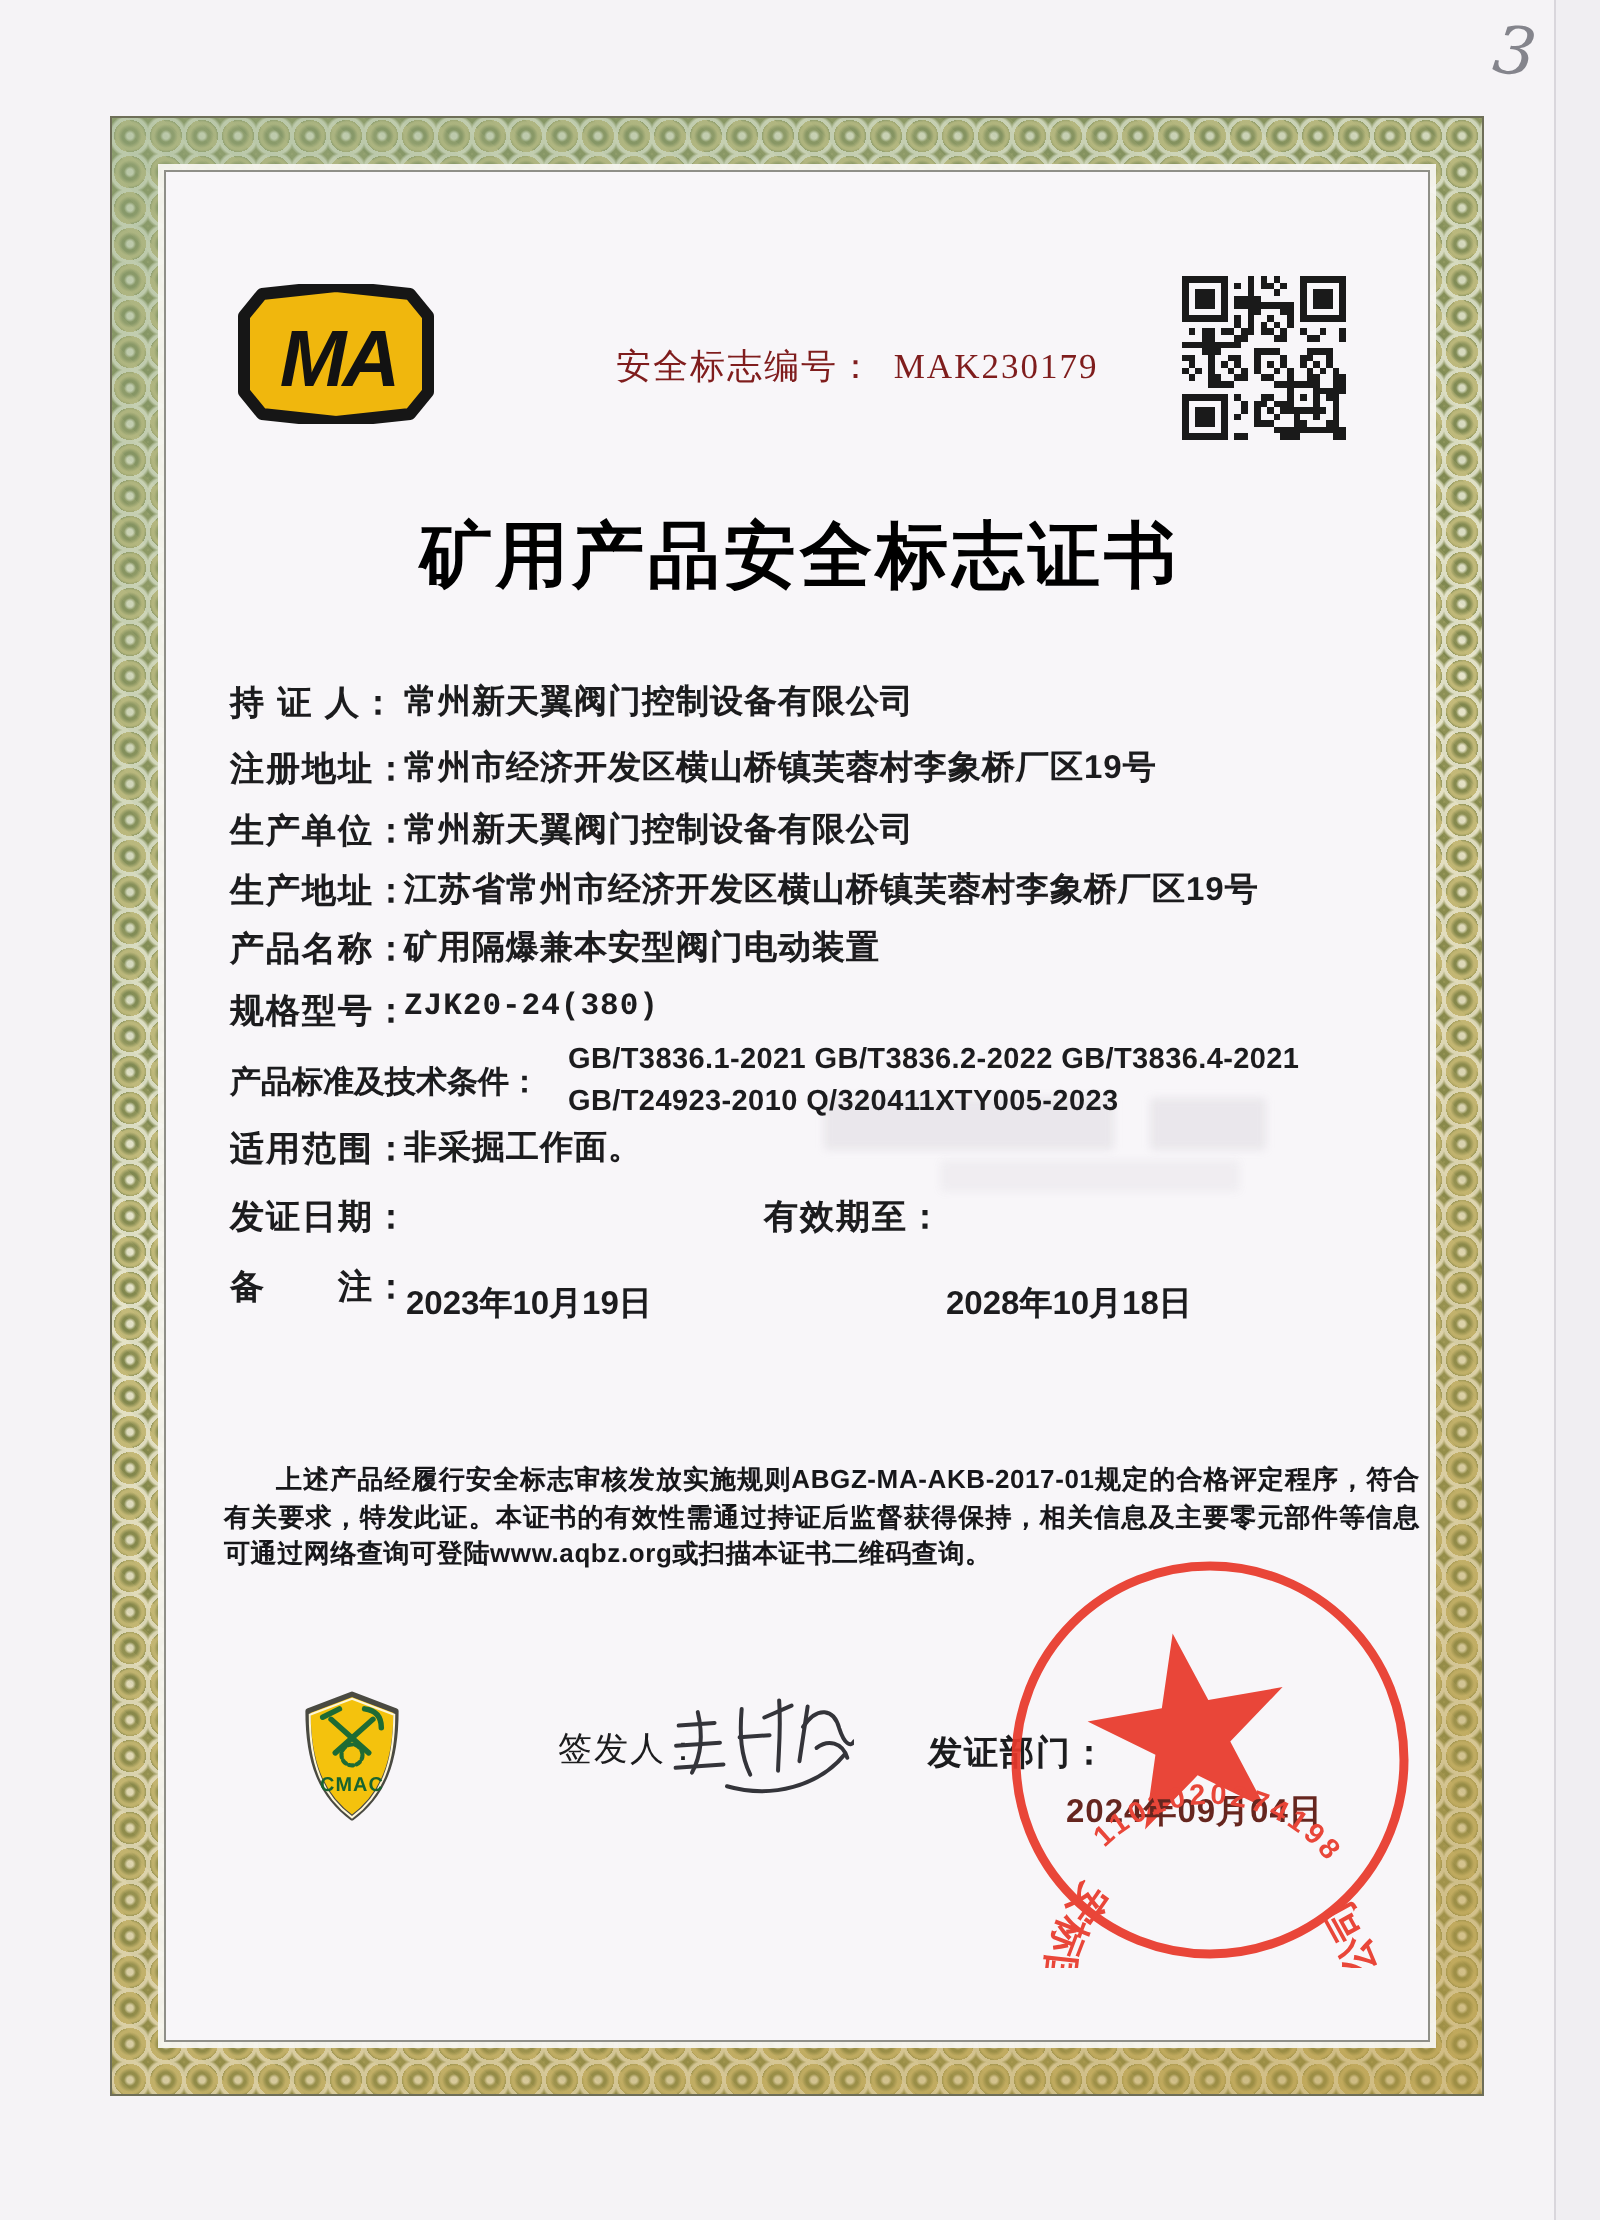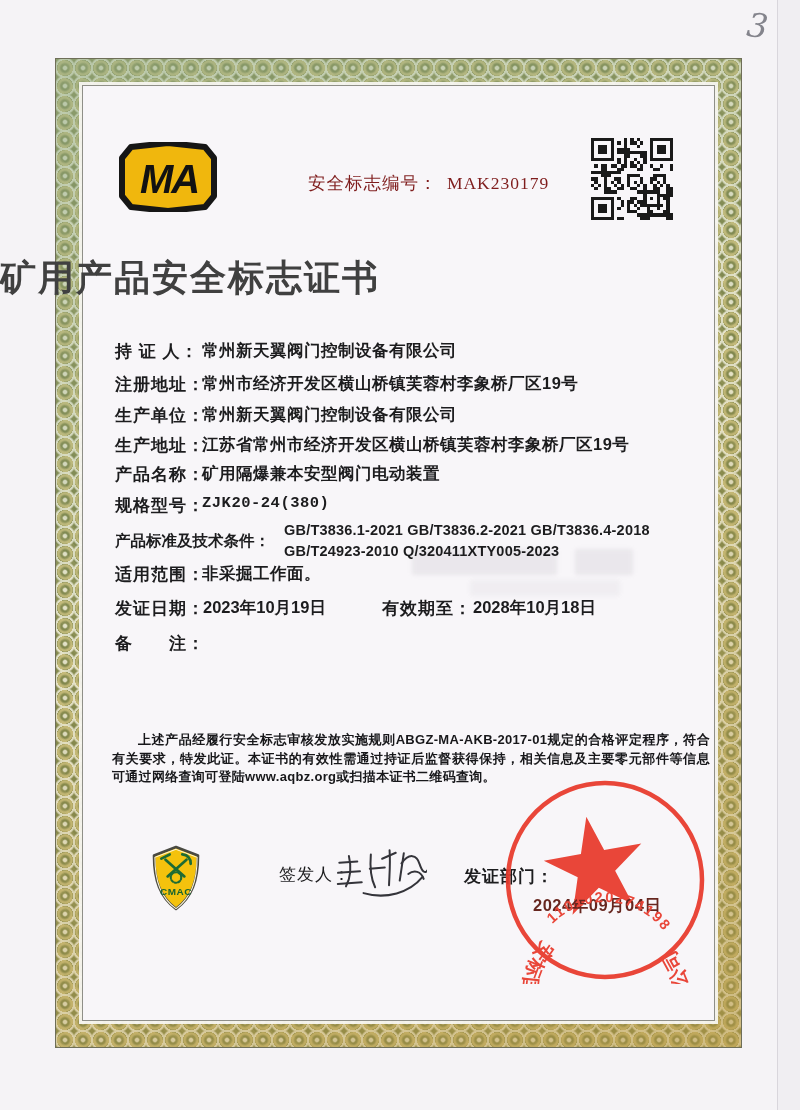--- a/index.html
+++ b/index.html
@@ -28,31 +28,31 @@
     position:absolute; inset:26px; background:#f8f6f9;
     border:1px solid #8f8f88; box-shadow:0 0 0 3px rgba(247,245,240,.95);
   }
 
   
   .ma-badge { position:absolute; left:118px; top:142px; width:100px; height:70px; }
   .serial-line { position:absolute; left:308px; top:171px; font-family:"Liberation Serif", serif;
     font-size:17.5px; letter-spacing:1px; color:#7f1d1d; }
   .qr { position:absolute; left:591px; top:138px; width:82px; height:82px; }
 
-  .cert-title { position:absolute; left:0; top:254px; width:800px; 
-    font-size:36px; font-weight:900; letter-spacing:2px; color:#404040; }
+  .cert-title { position:absolute; left:0; top:254px; width:800px; text-align:center;
+    font-size:36px; font-weight:900; letter-spacing:2px; color:#000000; }
 
   
   .row { position:absolute; left:0; width:671px; height:22px; }
   .lbl { position:absolute; left:115px; font-size:17px; font-weight:700; letter-spacing:1px; white-space:nowrap; }
   .val { position:absolute; left:202px; font-size:16.5px; font-weight:700; letter-spacing:.5px; white-space:nowrap; }
   .lbl-std { position:absolute; left:115px; top:531px; font-size:15.5px; font-weight:700; white-space:nowrap; }
   .std-line { position:absolute; left:284px; font-size:14.5px; font-weight:700; letter-spacing:.2px; white-space:nowrap; }
   .lbl2 { position:absolute; font-size:17px; font-weight:700; letter-spacing:1px; white-space:nowrap; }
-  .val2 { position:absolute; font-size:16.5px; font-weight:700; white-space:nowrap; }
+  .val2 { position:absolute; font-size:16.5px; font-weight:700; white-space:nowrap;margin-top:44px; }
 
   .ghost { position:absolute; background:rgba(160,158,170,.16); filter:blur(2px); border-radius:2px; }
 
   .statement { position:absolute; left:112px; top:731px; width:598px;
     font-size:13px; font-weight:700; line-height:18.5px; letter-spacing:.3px;
     text-indent:2em; color:#17171a; text-align:justify; }
 
   
   .cmac { position:absolute; left:149px; top:845px; width:54px; height:66px; }
   .signer-label { position:absolute; left:279px; top:863px; font-size:17px; font-weight:400; letter-spacing:1px; }
@@ -314,21 +314,21 @@
   <div class="row" style="top:463px">
     <span class="lbl">产品名称：</span>
     <span class="val">矿用隔爆兼本安型阀门电动装置</span>
   </div>
   <div class="row" style="top:494px">
     <span class="lbl">规格型号：</span>
     <span class="val" style="font-family:'Liberation Mono', monospace; font-size:15.5px">ZJK20-24(380)</span>
   </div>
 
   <span class="lbl-std">产品标准及技术条件：</span>
-  <span class="std-line" style="top:522px">GB/T3836.1-2021 GB/T3836.2-2021 GB/T3836.4-2018</span>
+  <span class="std-line" style="top:522px">GB/T3836.1-2021 GB/T3836.2-2022 GB/T3836.4-2021</span>
   <span class="std-line" style="top:543px">GB/T24923-2010 Q/320411XTY005-2023</span>
 
   <div class="row" style="top:563px">
     <span class="lbl">适用范围：</span>
     <span class="val">非采掘工作面。</span>
   </div>
 
   <div class="row" style="top:597px">
     <span class="lbl2" style="left:115px">发证日期：</span>
     <span class="val2" style="left:203px">2023年10月19日</span>

